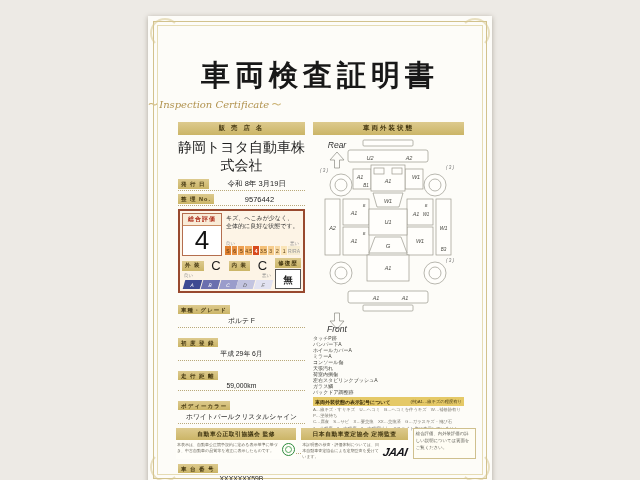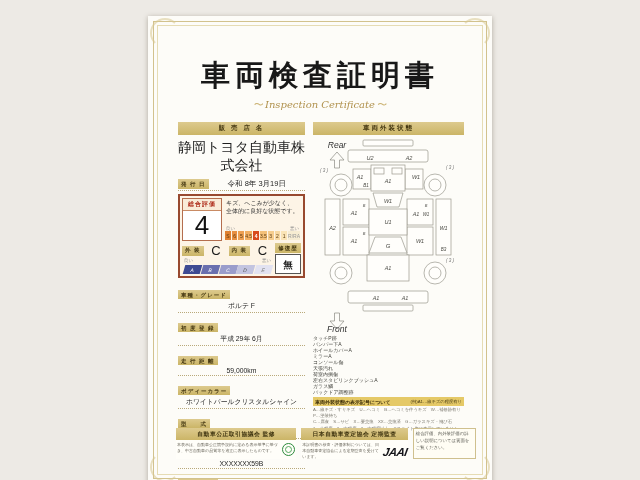--- a/index.html
+++ b/index.html
@@ -20,21 +20,21 @@
   .c-tr{top:2px;right:2px;border-left-color:transparent;border-bottom-color:transparent;}
   .c-bl{bottom:2px;left:2px;border-right-color:transparent;border-top-color:transparent;}
   .c-br{bottom:2px;right:2px;border-left-color:transparent;border-top-color:transparent;}
 
   .title{
     margin-top:40px;text-align:center;
     font-family:"DejaVu Serif","Liberation Serif",serif;
     font-size:29px;font-weight:bold;letter-spacing:5px;color:#181818;
   }
   .subtitle{
-    text-align:center;font-family:"DejaVu Serif","Liberation Serif",serif;
+    font-family:"DejaVu Serif","Liberation Serif",serif;
     font-style:italic;font-size:10px;color:#b1924e;margin-top:2px;
   }
   .subtitle .fl{color:#cbb272;font-style:normal;letter-spacing:-1px;}
 
   .columns{position:absolute;left:30px;top:106px;width:286px;display:flex;gap:8px;}
   .col-left{width:127px;}
   .col-right{width:151px;}
 
   .bar{
     background:linear-gradient(#ddca8e,#cbb567);color:#453812;
@@ -112,20 +112,24 @@
 
   <div class="columns">
 
     <div class="col-left">
       <div class="bar">販 売 店 名</div>
       <div class="dealer">静岡トヨタ自動車株式会社</div>
 
       <div class="kv">
         <span class="chip">発 行 日</span>
         <span class="val">令和 8年 3月19日</span>
+      </div>
+      <div class="kv">
+        <span class="chip">整 理 No.</span>
+        <span class="val">9576442</span>
       </div>
 
       <div class="eval-box">
         <div class="eval-top">
           <div class="score-cell">
             <div class="score-label">総合評価</div>
             <div class="score">4</div>
           </div>
           <div class="eval-right">
             <div class="comment">キズ、へこみが少なく、全体的に良好な状態です。</div>

